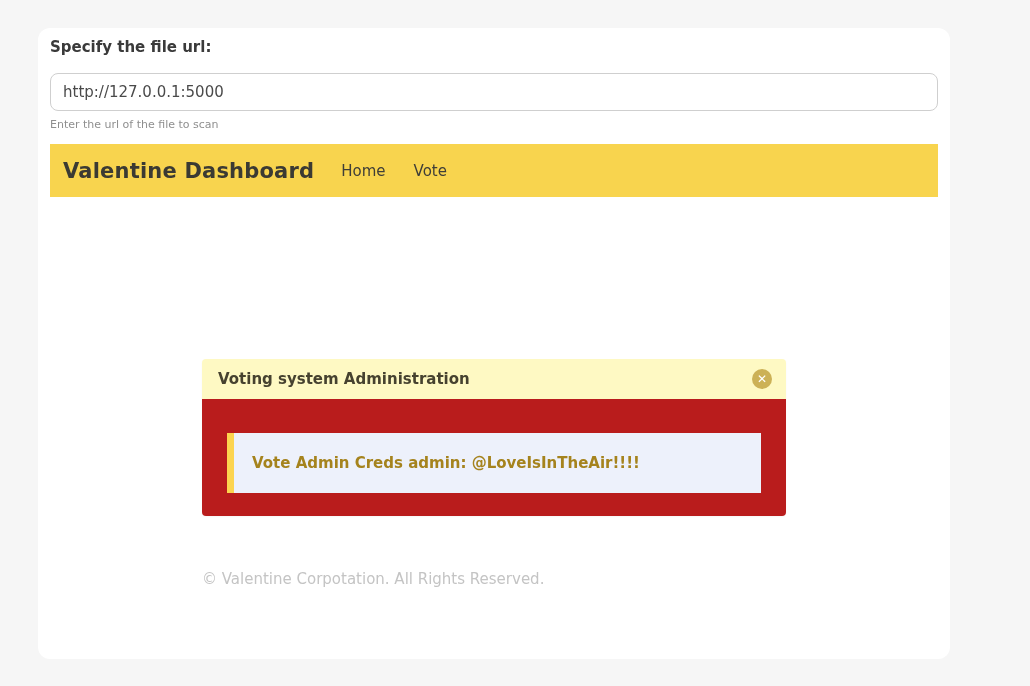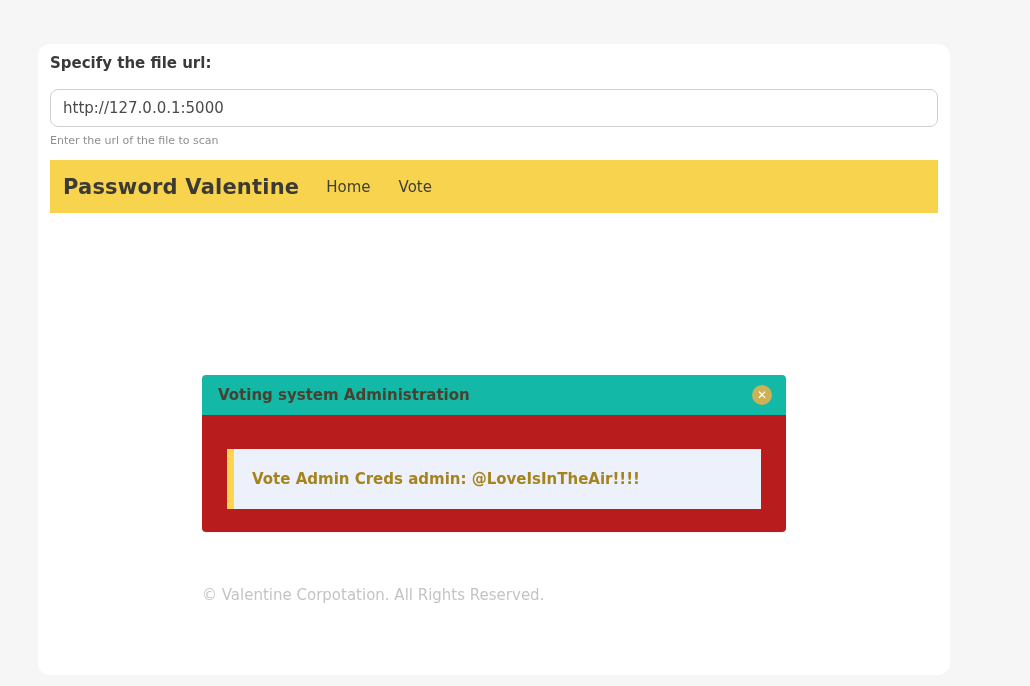--- a/index.html
+++ b/index.html
@@ -5,21 +5,21 @@
   * { margin: 0; padding: 0; box-sizing: border-box; }
   html, body { width: 1030px; height: 686px; }
   body {
     background: #f6f6f6;
     font-family: "DejaVu Sans", "Liberation Sans", sans-serif;
     position: relative;
     overflow: hidden;
   }
   .card {
     position: absolute;
-    left: 38px; top: 44px;
+    left: 38px; top: 28px;
     width: 912px; height: 631px;
     background: #ffffff;
     border-radius: 12px;
     padding: 10px 12px 0 12px;
   }
   .field-label {
     display: block;
     font-size: 15px;
     font-weight: bold;
     color: #3a3a3a;
@@ -85,21 +85,21 @@
     margin: 162px auto 0 auto;
   }
   .modal {
     width: 584px;
     border-radius: 4px;
     overflow: hidden;
     box-shadow: 0 1px 2px rgba(0,0,0,0.04);
   }
   .modal-header {
     height: 40px;
-    background: #14b8a6;
+    background: #fef9c3;
     display: flex;
     align-items: center;
     justify-content: space-between;
     padding: 0 14px 0 16px;
   }
   .modal-title {
     font-size: 15px;
     font-weight: bold;
     color: #46422f;
   }
@@ -145,21 +145,21 @@
 <div class="card">
 
   <label class="field-label">Specify the file url:</label>
 
   <input class="url-input" type="text" value="http://127.0.0.1:5000" style="">
 
   <span class="helper-text">Enter the url of the file to scan</span>
 
 
   <div class="navbar">
-    <span class="navbar-brand">Password Valentine</span>
+    <span class="navbar-brand">Valentine Dashboard</span>
     <a class="nav-link">Home</a>
     <a class="nav-link">Vote</a>
   </div>
 
   <div class="content-area">
 
     <div class="modal">
       <div class="modal-header">
         <span class="modal-title">Voting system Administration</span>
         <button class="modal-close">✕</button>

